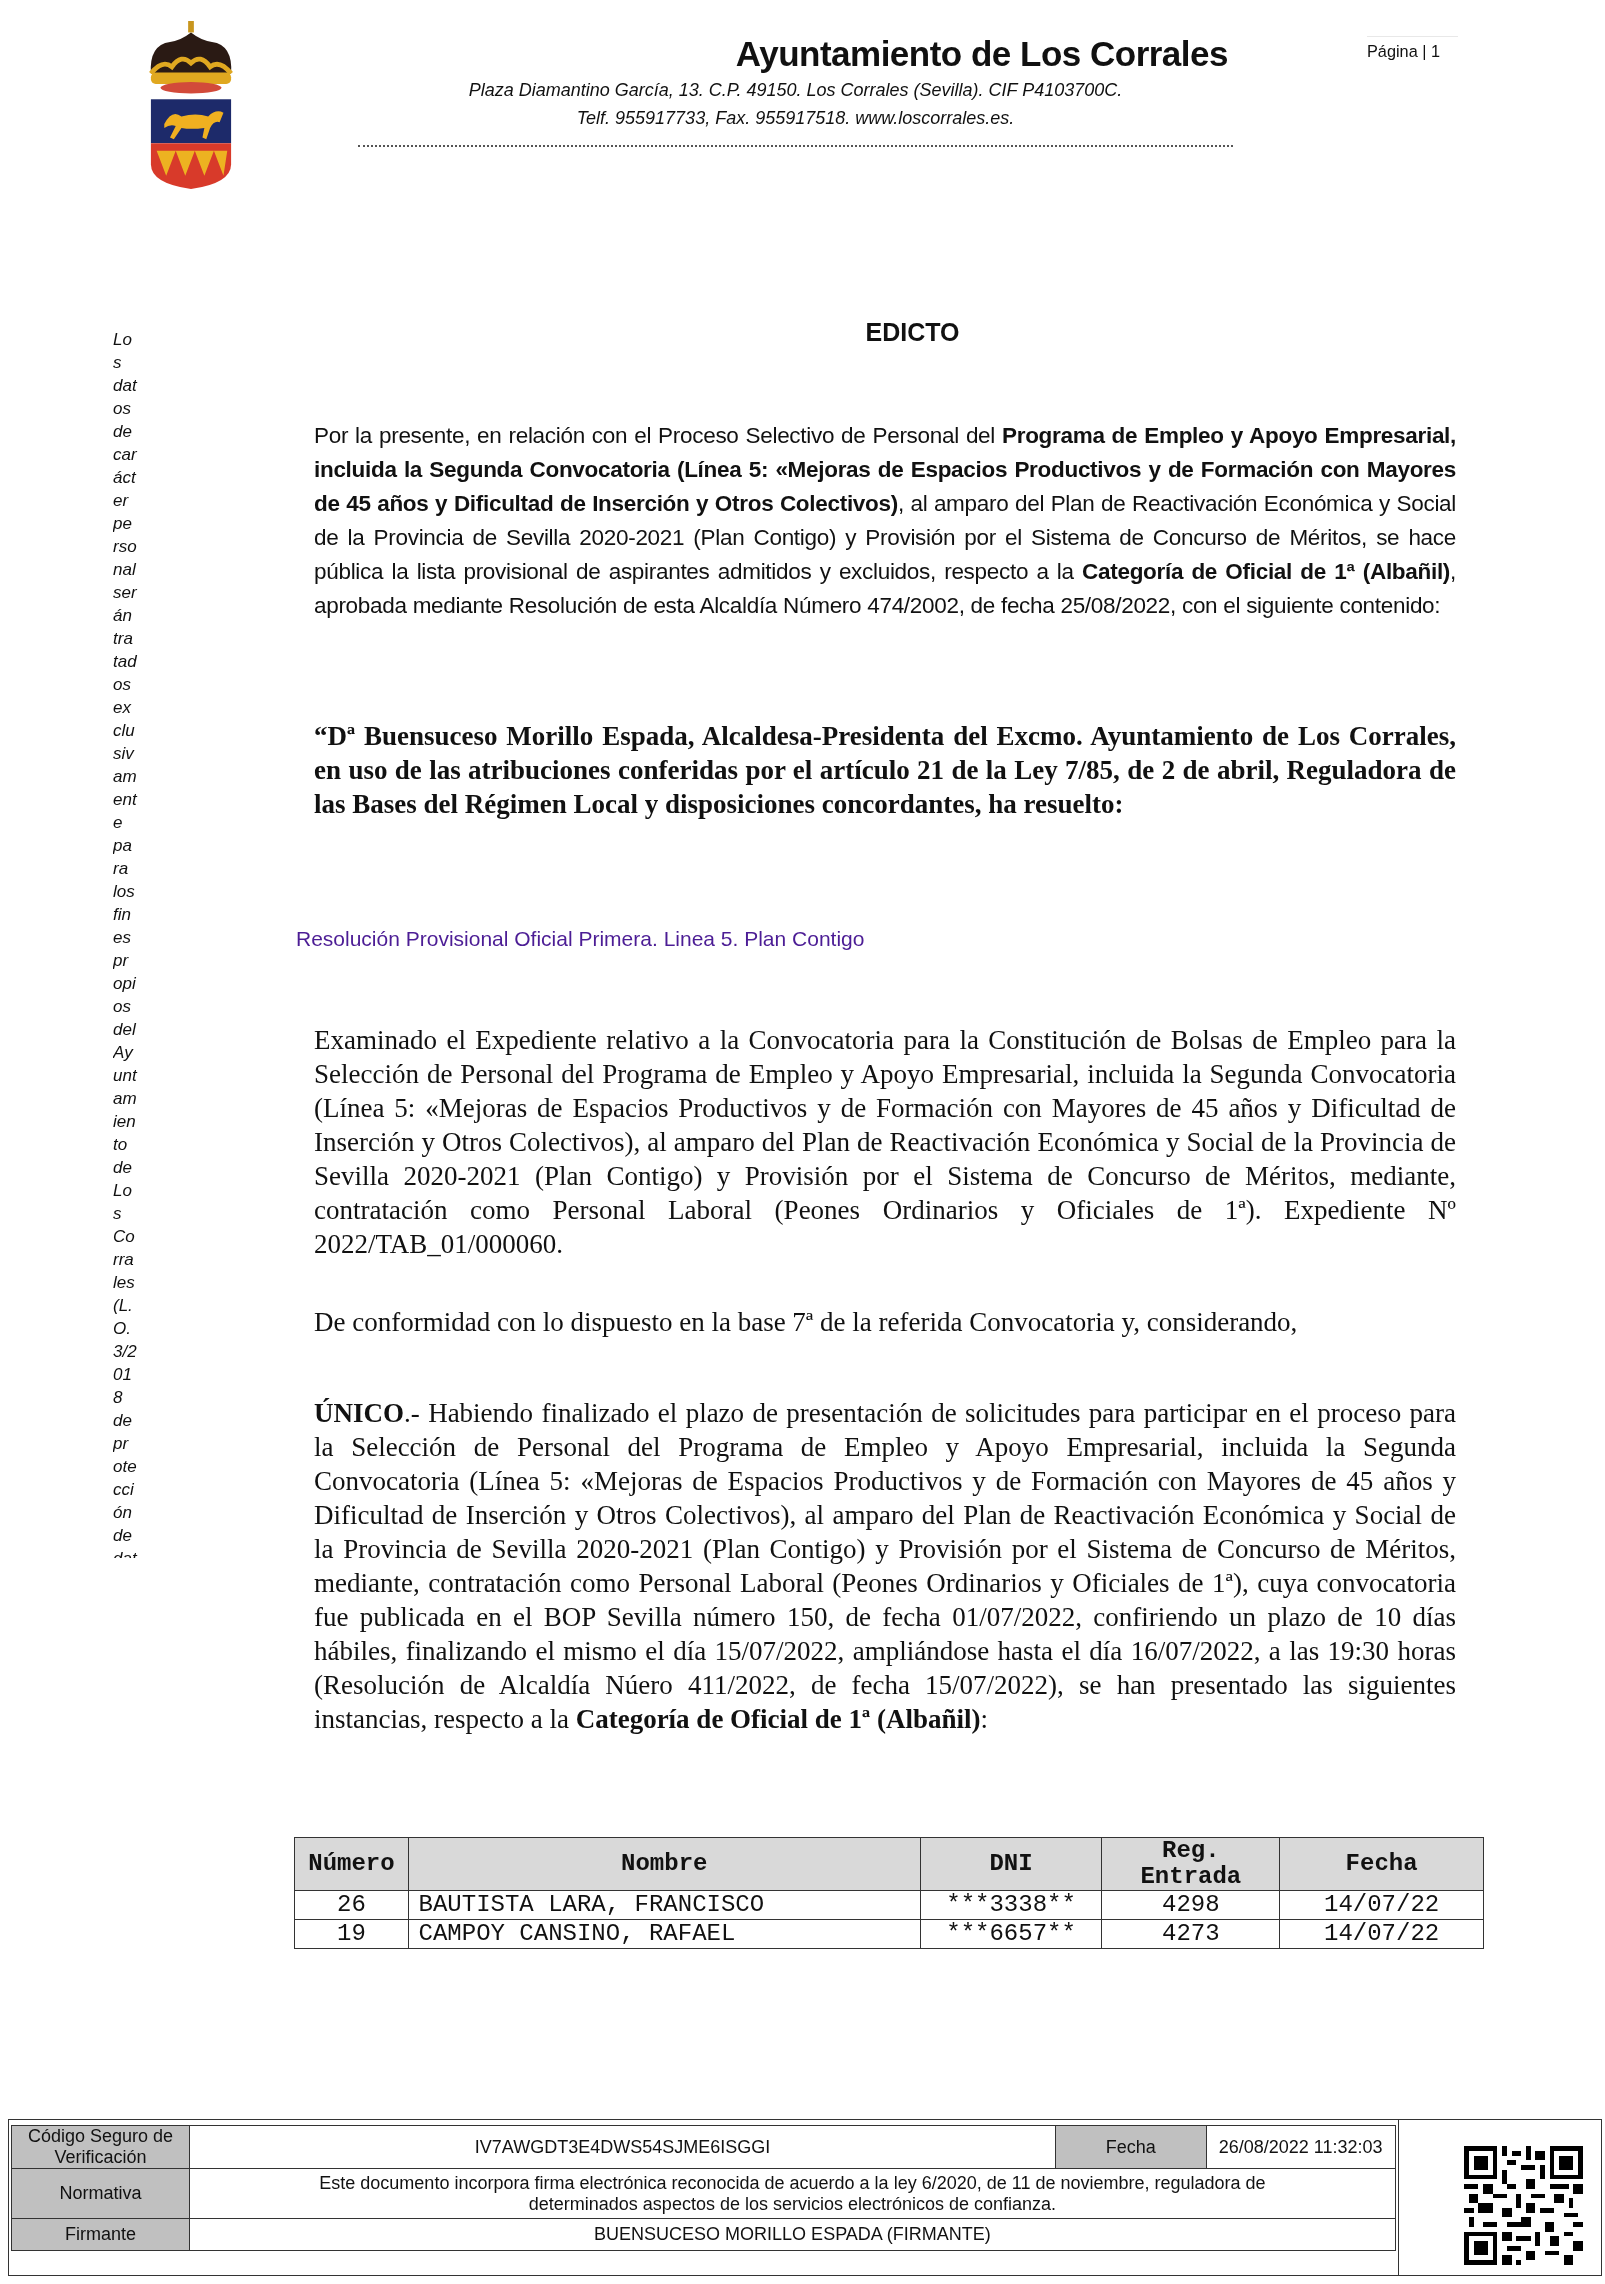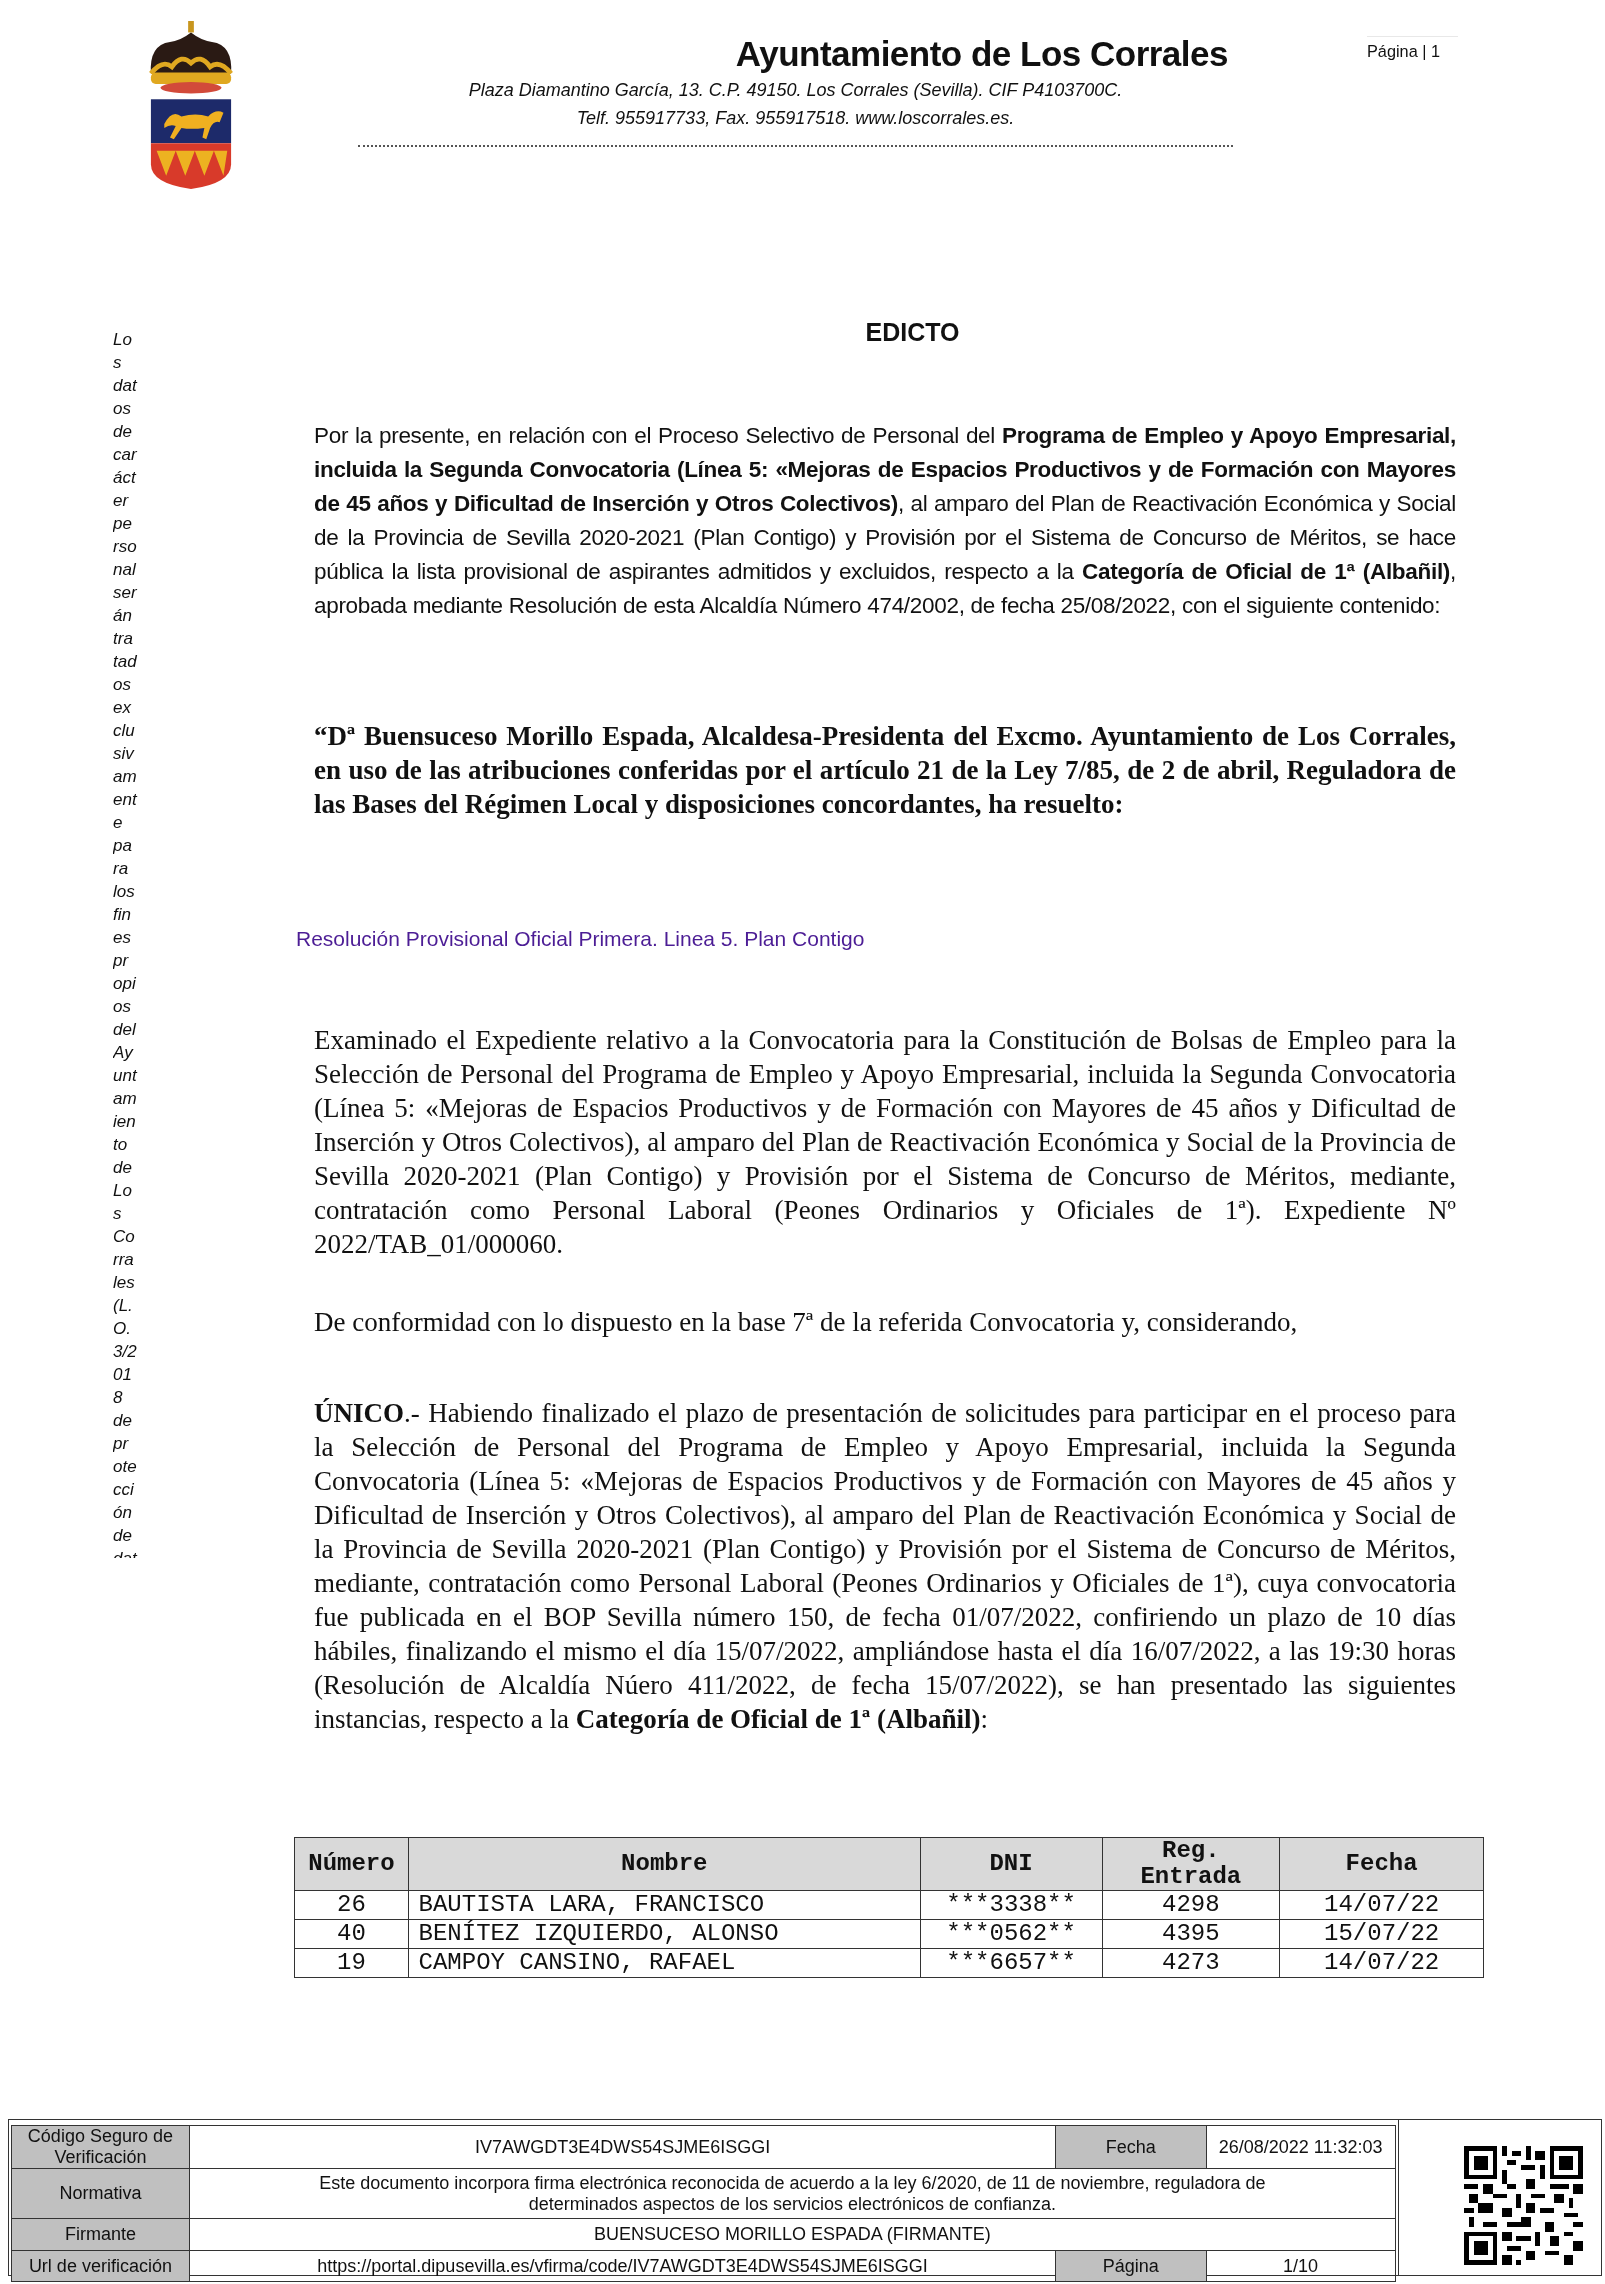--- a/index.html
+++ b/index.html
@@ -168,27 +168,20 @@
   </thead>
   <tbody>
     <tr>
       <td>26</td>
       <td class="name">BAUTISTA LARA, FRANCISCO</td>
       <td>***3338**</td>
       <td>4298</td>
       <td>14/07/22</td>
     </tr>
     <tr>
-      <td>40</td>
-      <td class="name">BENÍTEZ IZQUIERDO, ALONSO</td>
-      <td>***0562**</td>
-      <td>4395</td>
-      <td>15/07/22</td>
-    </tr>
-    <tr>
       <td>19</td>
       <td class="name">CAMPOY CANSINO, RAFAEL</td>
       <td>***6657**</td>
       <td>4273</td>
       <td>14/07/22</td>
     </tr>
   </tbody>
 </table>
 
 <div id="verify-box" class="abs"></div>
@@ -206,26 +199,20 @@
     <td class="lbl">Fecha</td>
     <td>26/08/2022 11:32:03</td>
   </tr>
   <tr style="height:50px">
     <td class="lbl">Normativa</td>
     <td colspan="3"><span>Este documento incorpora firma electrónica reconocida de acuerdo a la ley 6/2020, de 11 de noviembre, reguladora de</span><br><span>determinados aspectos de los servicios electrónicos de confianza.</span></td>
   </tr>
   <tr style="height:32px">
     <td class="lbl">Firmante</td>
     <td colspan="3">BUENSUCESO MORILLO ESPADA (FIRMANTE)</td>
-  </tr>
-  <tr style="height:31px">
-    <td class="lbl">Url de verificación</td>
-    <td>https://portal.dipusevilla.es/vfirma/code/IV7AWGDT3E4DWS54SJME6ISGGI</td>
-    <td class="lbl">Página</td>
-    <td>1/10</td>
   </tr>
 </tbody>
   </table>
 <div id="qr-cell" class="abs">
   <div id="qr-code">
     <svg width="119" height="119" viewBox="0 0 25 25" shape-rendering="crispEdges">
       <g fill="#000">
         <rect x="0" y="0" width="7" height="7"></rect>
           <rect x="1" y="1" width="5" height="5" fill="#fff"></rect>
           <rect x="2" y="2" width="3" height="3"></rect>

